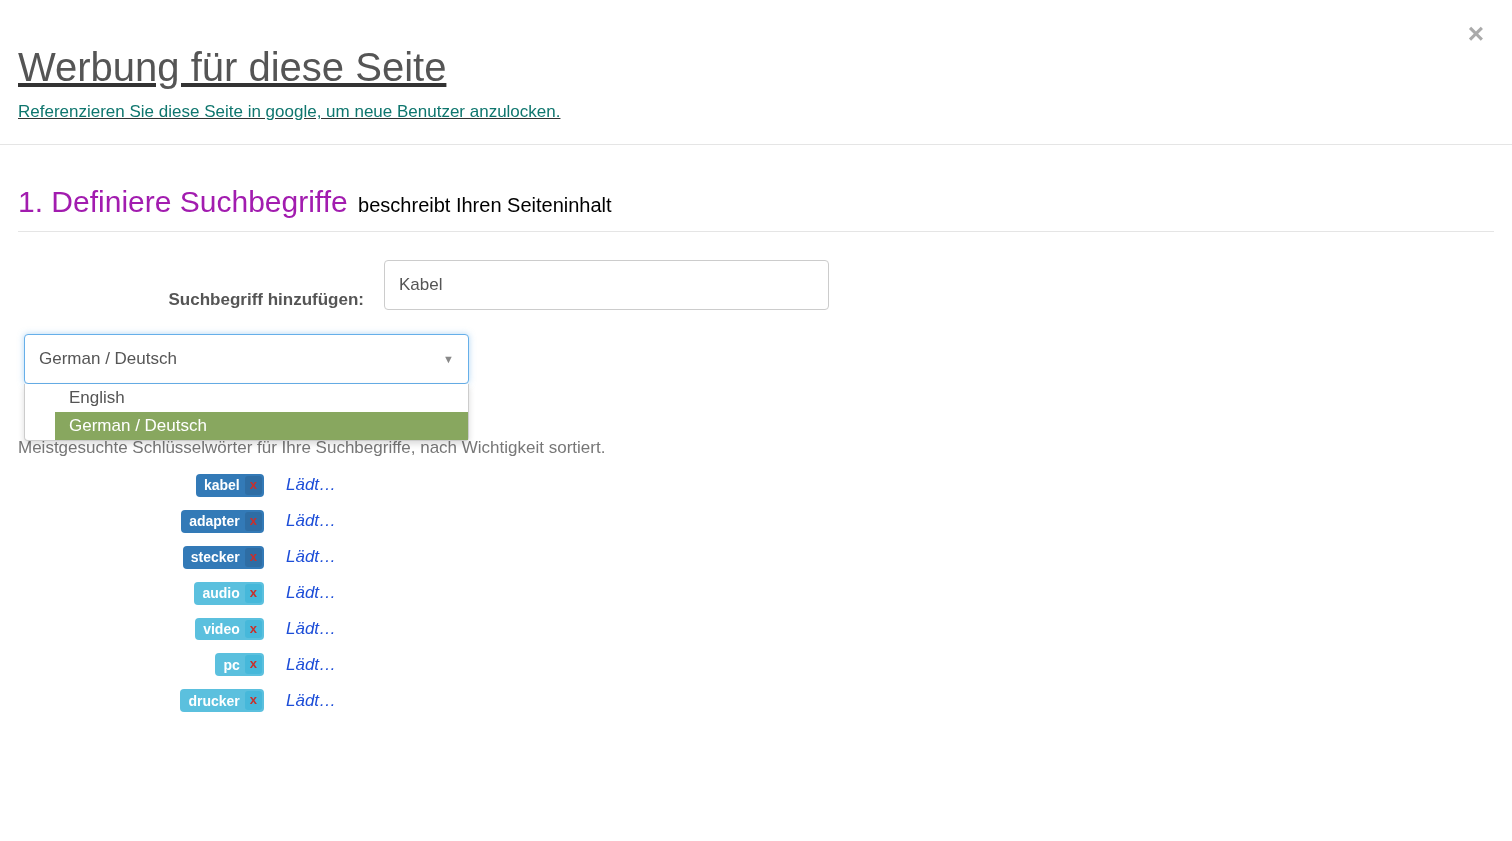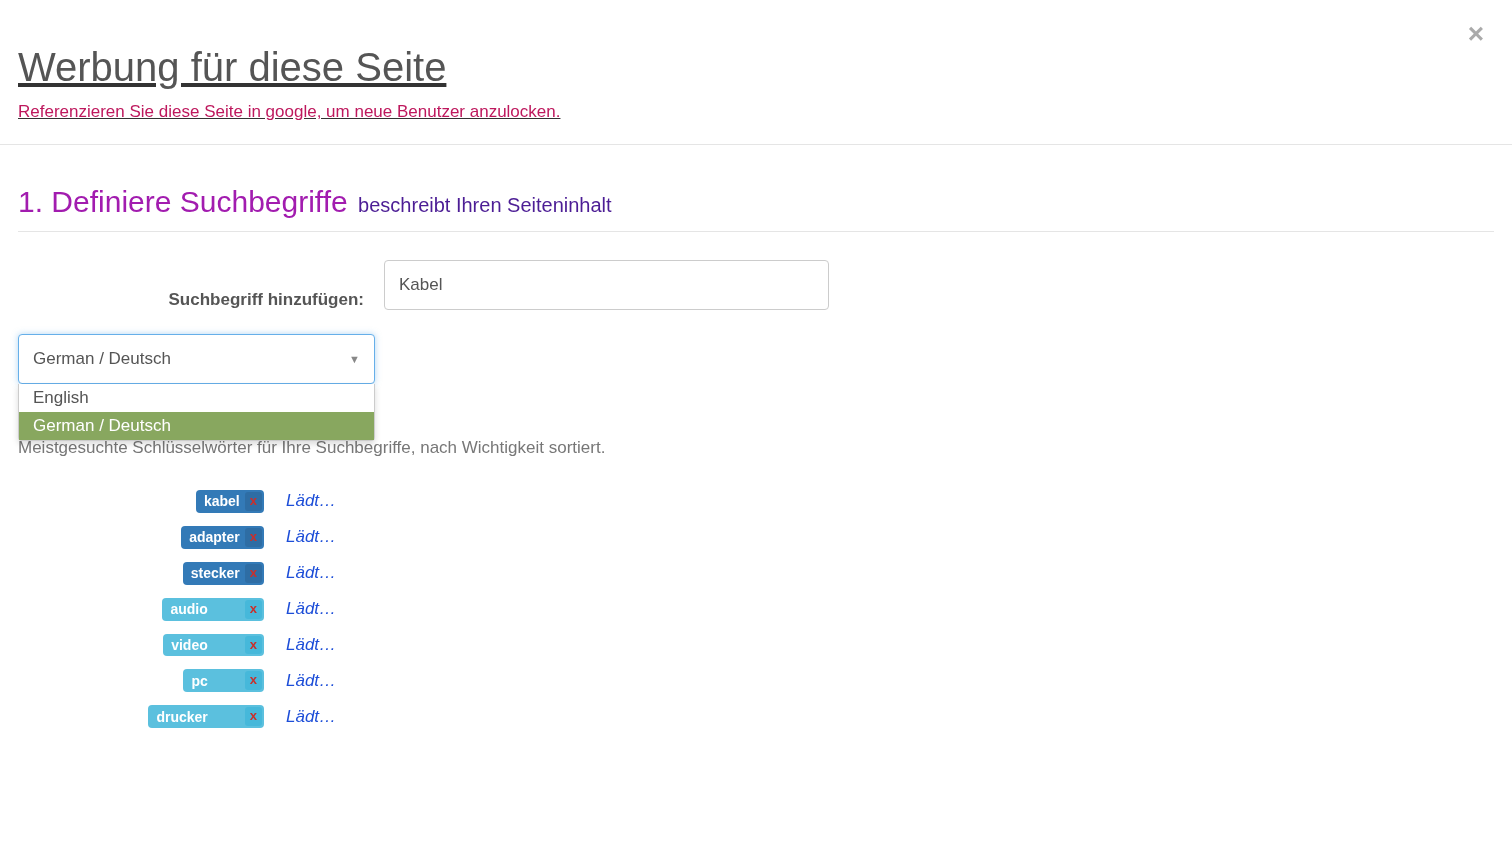--- a/index.html
+++ b/index.html
@@ -33,40 +33,40 @@
       text-decoration: underline;
     }
     .header h1 {
       font-size: 40px;
       font-weight: 500;
       color: #555;
       margin-bottom: 12px;
     }
     .header p {
       font-size: 17px;
-      color: #be185d;
+      color: #0f766e;
     }
     .content {
       padding: 40px 18px 18px 18px;
     }
     .section-header {
       border-bottom: 1px solid #e5e5e5;
       padding-bottom: 12px;
       margin-bottom: 28px;
     }
     .section-title {
       font-size: 30px;
       font-weight: 500;
       color: #a21caf;
       display: inline;
     }
     .section-subtitle {
       font-size: 20px;
       font-weight: 400;
-      color: #4c1d95;
+      color: #000000;
       margin-left: 6px;
     }
     .form-row {
       display: flex;
       align-items: flex-end;
       margin-bottom: 24px;
     }
     .form-label {
       width: 366px;
       text-align: right;
@@ -80,21 +80,22 @@
       height: 50px;
       padding: 10px 14px;
       font-size: 17px;
       color: #555;
       border: 1px solid #ccc;
       border-radius: 4px;
       background: #fff;
     }
     .select-container {
       position: relative;
-      width: 357px;
+      width: 445px;
+      margin-left: 6px;
     }
     .select-box {
       width: 100%;
       height: 50px;
       padding: 10px 38px 10px 14px;
       font-size: 17px;
       color: #555;
       border: 1px solid #66afe9;
       border-radius: 4px;
       background: #fff;
@@ -116,36 +117,37 @@
       position: absolute;
       top: 50px;
       left: 0;
       width: 100%;
       background: #fff;
       border: 1px solid #ccc;
       border-top: none;
       border-radius: 0 0 4px 4px;
       box-shadow: 0 3px 6px rgba(0,0,0,0.15);
       z-index: 10;
+      padding-left: 30px;
     }
     .dropdown-item {
       padding: 4px 14px;
       font-size: 17px;
       color: #555;
       cursor: pointer;
     }
     .dropdown-item.selected {
       background: #88a75f;
       color: #fff;
     }
     .keywords-description {
       font-size: 17px;
       color: #777;
       margin-top: 54px;
-      margin-bottom: 32px;
+      margin-bottom: 16px;
     }
     .keyword-row {
       display: flex;
       align-items: center;
       margin-bottom: 13px;
     }
     .keyword-tag-col {
       width: 246px;
       display: flex;
       justify-content: flex-end;
@@ -159,21 +161,20 @@
       font-size: 14px;
       font-weight: 700;
       color: #fff;
       cursor: default;
     }
     .keyword-tag.tag-dark {
       background: #337ab7;
     }
     .keyword-tag.tag-light {
       background: #5bc0de;
-      gap: 32px;
     }
     .keyword-tag .remove-x {
       background: rgba(255,255,255,0.2);
       color: #fff;
       font-weight: 700;
       font-size: 13px;
       padding: 1px 5px;
       margin-left: 5px;
       border-radius: 3px;
       cursor: pointer;

